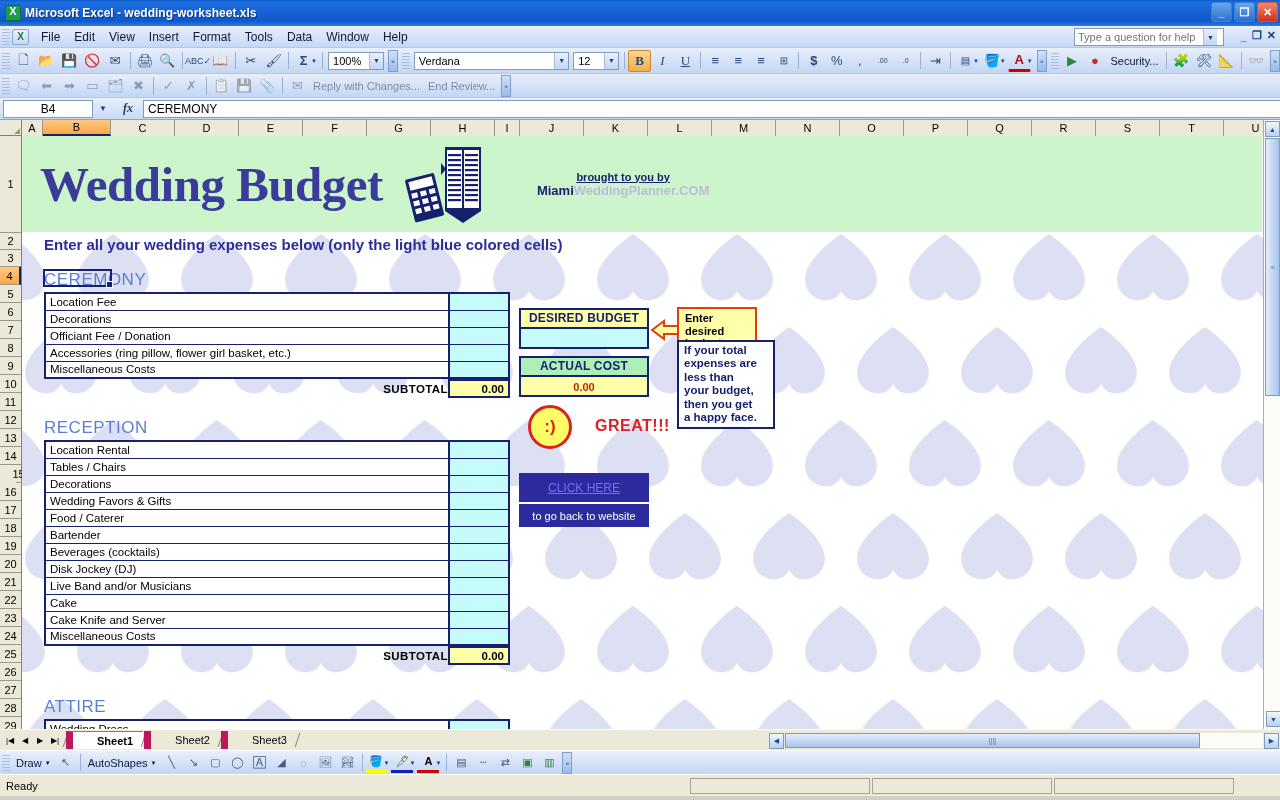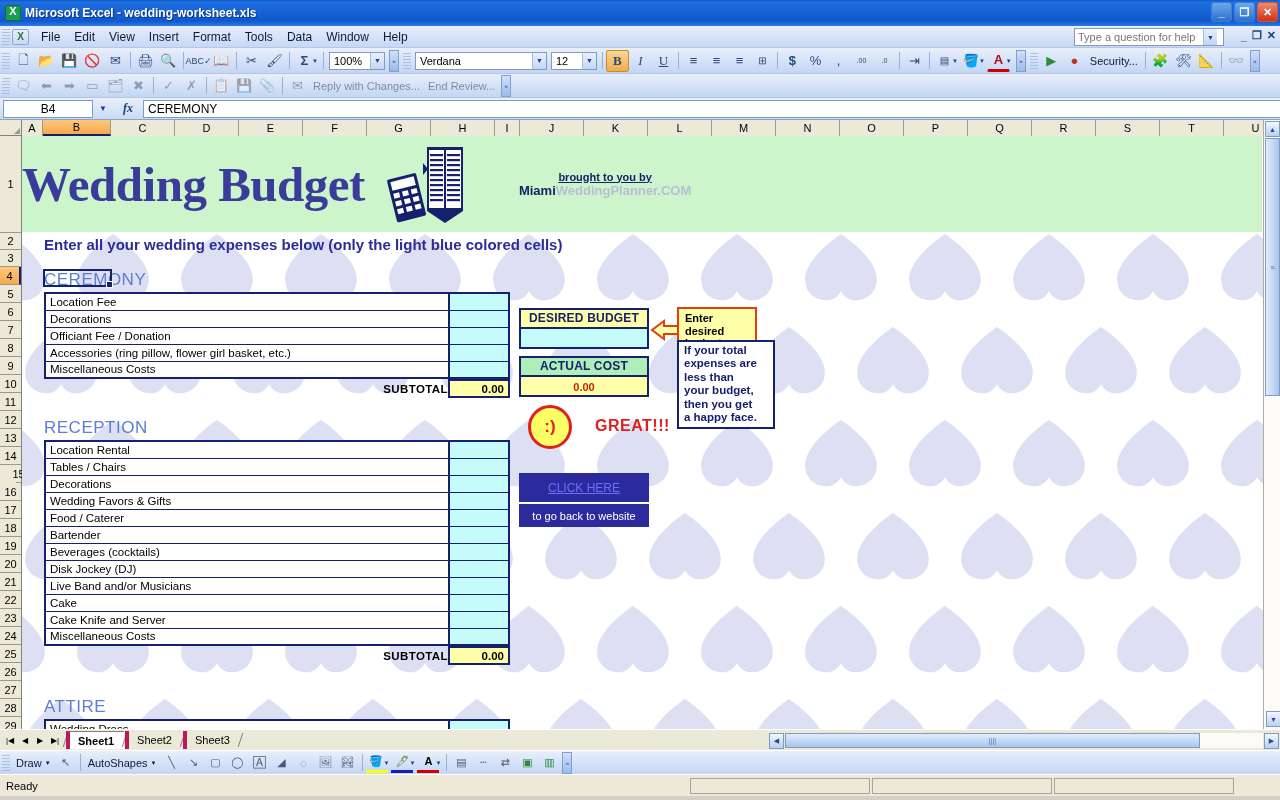--- a/index.html
+++ b/index.html
@@ -65,21 +65,21 @@
   .tsep{width:1px;height:17px;background:#9ab1d6;margin:0 3px;}
   .zoombox{width:56px;height:18px;background:#fff;border:1px solid #7f9db9;
     display:flex;align-items:center;justify-content:space-between;margin:0 2px;}
   .zoombox span{font-size:11px;padding-left:4px;color:#000;}
   .combo{height:18px;background:#fff;border:1px solid #7f9db9;display:flex;align-items:center;
     justify-content:space-between;margin:0 2px;}
   .combo span{font-size:11px;padding-left:4px;color:#000;white-space:nowrap;overflow:hidden;}
   .cb-arrow{width:14px;height:16px;background:linear-gradient(#eaf0fc,#c4d6f3);
     border-left:1px solid #a8bcd8;display:flex;align-items:center;justify-content:center;
     font-size:7px;color:#16418c;flex:0 0 14px;}
-  .fontname{width:132px;}
+  .fontname{width:156px;}
   .fontsize{width:46px;}
   .boldbtn{background:linear-gradient(#fbd694,#f0ad4e);border:1px solid #c98b2e!important;
     font-weight:bold;font-family:"Liberation Serif",serif;}
   .ghost{opacity:.45;}
   .dropmini{font-size:6px;color:#16418c;margin-left:-4px;margin-right:2px;}
   .tbend{width:10px;height:22px;background:linear-gradient(#cfe0fa,#9bbbe8);
     border:1px solid #7f9fd0;display:flex;flex-direction:column;align-items:center;
     justify-content:center;font-size:6px;color:#16418c;margin-left:2px;}
 
   
@@ -111,21 +111,21 @@
   .sheet{position:relative;flex:1;overflow:hidden;background:#fff;}
 
   
   .hearts{position:absolute;inset:0;pointer-events:none;}
   .heart{position:absolute;width:78px;height:74px;opacity:1;}
 
   
   .banner{position:absolute;left:0;top:0;width:1240px;height:96px;background:#ccf5cc;
     display:flex;align-items:center;}
   .bantitle{font-family:"Liberation Serif",serif;font-weight:bold;font-size:49px;
-    color:#3b3b99;letter-spacing:-.5px;line-height:1;}
+    color:#3b3b99;letter-spacing:-.5px;margin-left:18px;line-height:1;}
   .banicon{margin-left:14px;margin-top:2px;}
   .brought{margin-left:52px;text-align:center;line-height:1.25;}
   .brought .l1{font:bold 11px "Liberation Sans",sans-serif;color:#17216b;text-decoration:underline;}
   .brought .l2{font:bold 13px "Liberation Sans",sans-serif;}
   .brought .l2 .m{color:#17216b;}
   .brought .l2 .w{color:#b9bed6;}
 
   .subhead{position:absolute;left:22px;top:100px;font:bold 15px "Liberation Sans",sans-serif;color:#2b2b99;}
 
   
@@ -182,23 +182,23 @@
   .vthumb{position:absolute;top:18px;left:1px;width:15px;height:258px;
     background:linear-gradient(to right,#e3edfc,#a7c4ec);border:1px solid #7f9db9;
     display:flex;align-items:center;justify-content:center;font-size:7px;color:#4a73b5;}
 
   
   .tabrow{height:21px;background:#ece9d8;display:flex;align-items:center;
     border-top:1px solid #fff;position:relative;}
   .navbtns{display:flex;align-items:center;padding:0 3px;gap:1px;}
   .navb{width:14px;height:15px;display:flex;align-items:center;justify-content:center;
     font-size:8px;color:#000;}
-  .tab{height:18px;padding:0 10px 0 8px;display:flex;align-items:center;font-size:11px;
+  .tab{height:18px;padding:0 10px 0 24px;display:flex;align-items:center;font-size:11px;
     color:#000;background:#ece9d8;position:relative;
-    border-left:4px solid #be185d;transform:skewX(0deg);}
+    border-left:7px solid #be185d;transform:skewX(0deg);}
   .tab.active{background:#fff;font-weight:bold;border-top:1px solid #808080;}
   .tabsep{width:1px;height:14px;background:#808080;transform:skewX(-18deg);}
   .hscrollwrap{position:absolute;right:0;top:0;height:21px;width:512px;display:flex;align-items:center;}
   .htrack{flex:1;height:15px;background:#fcfbf5;border:0;display:flex;align-items:center;}
   .hthumb{height:15px;width:415px;background:linear-gradient(to bottom,#e3edfc,#a7c4ec);
     border:1px solid #7f9db9;display:flex;align-items:center;justify-content:center;
     font-size:7px;color:#4a73b5;}
 
   
   .drawbar{height:24px;background:linear-gradient(to bottom,#e9effb,#c3d6f4);

